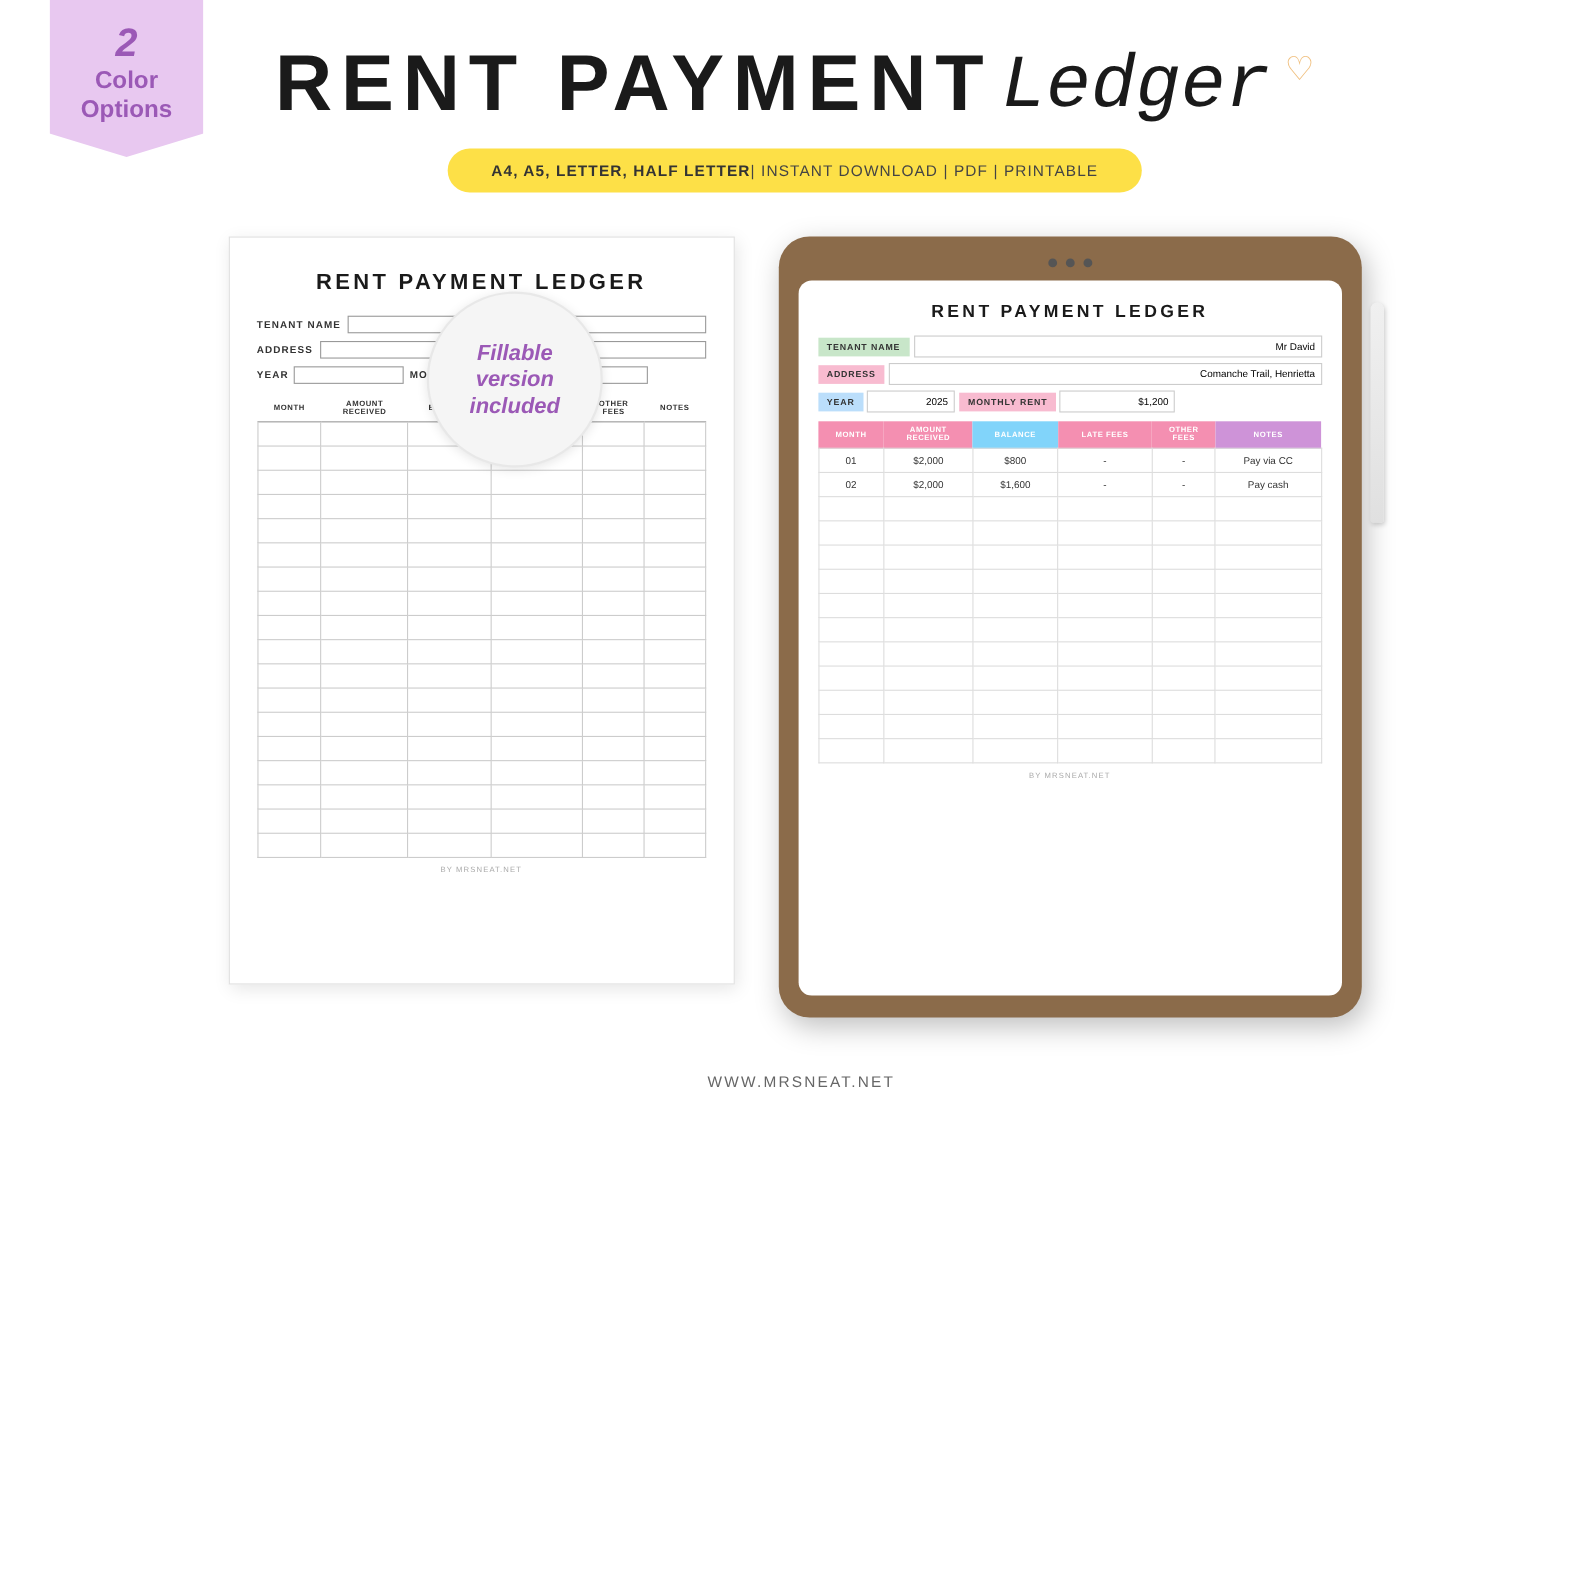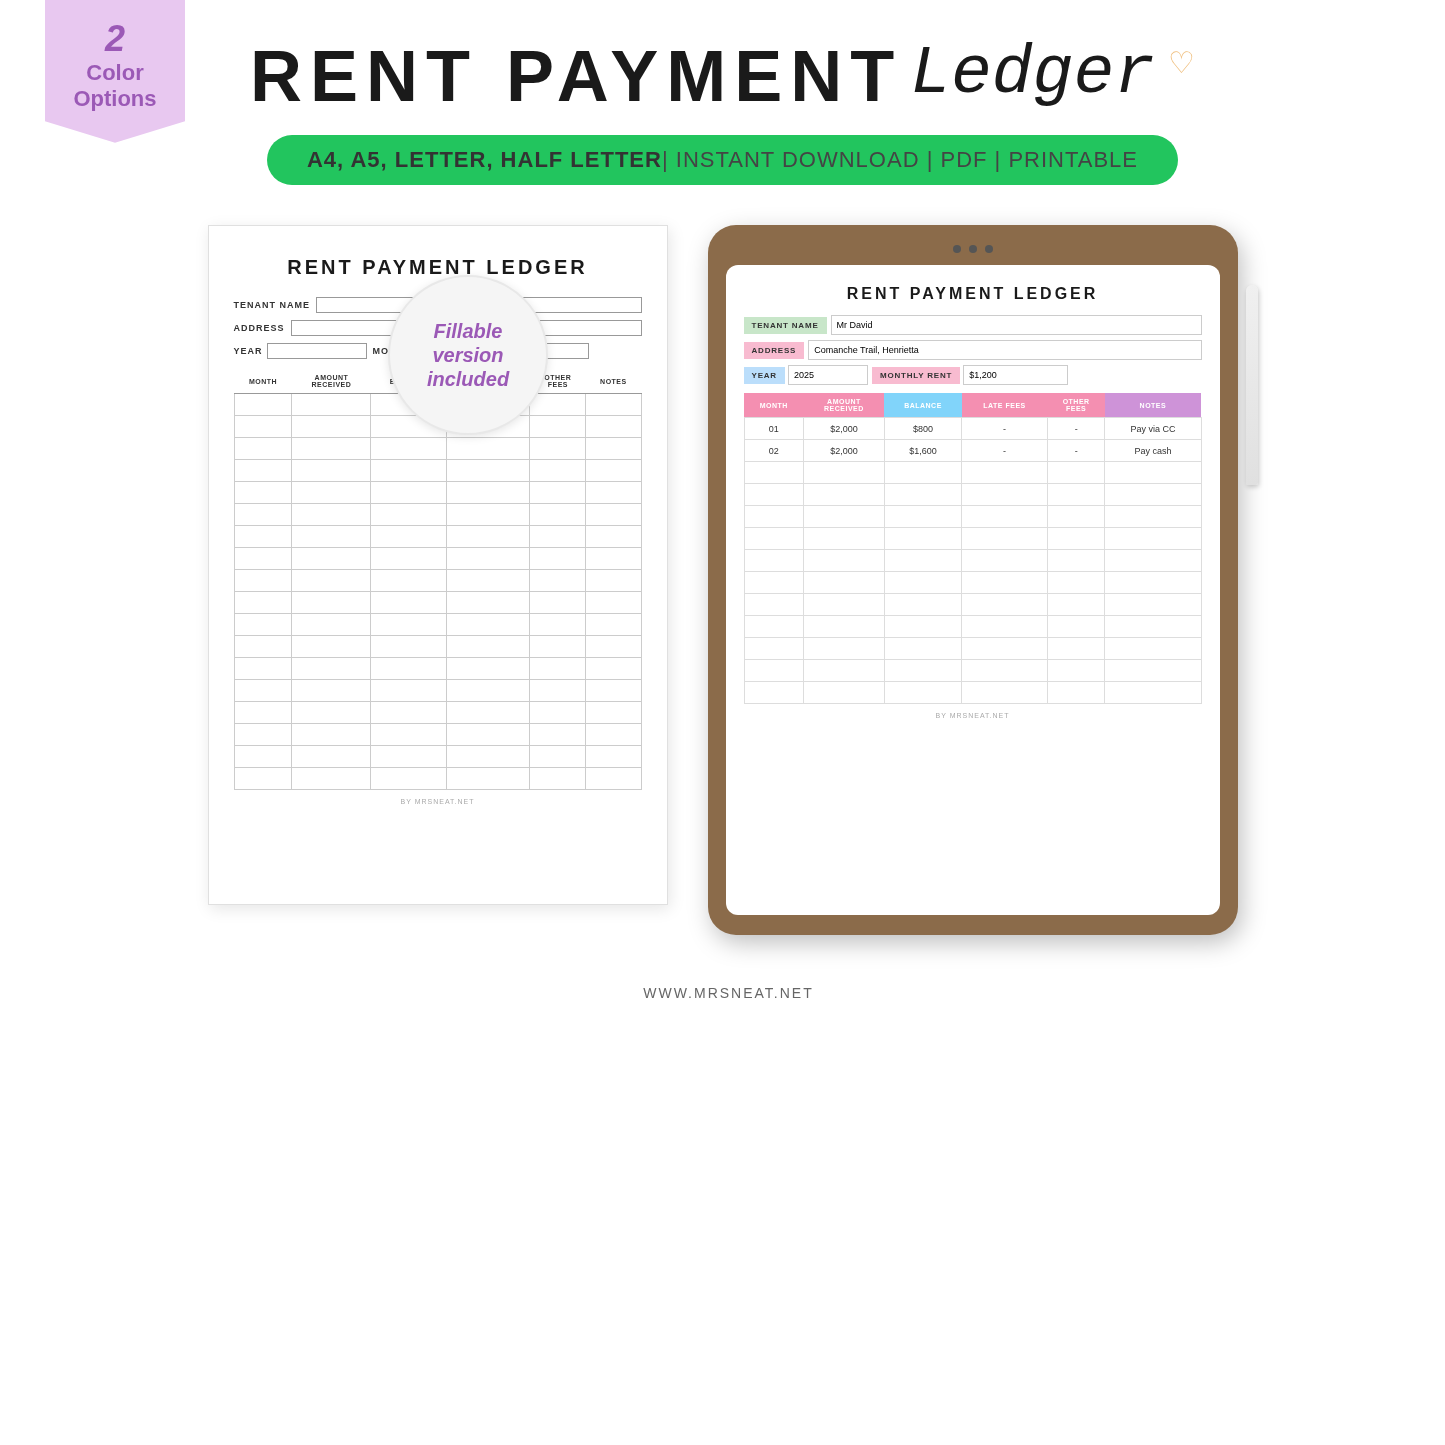--- a/index.html
+++ b/index.html
@@ -44,21 +44,21 @@
     .banner-text {
       font-size: 22px;
       font-weight: 800;
       color: #9b59b6;
       line-height: 1.2;
       display: block;
     }
 
     .main-title {
       display: flex;
-      align-items: flex-start;
+      align-items: flex-end;
       gap: 8px;
       margin-top: 15px;
     }
 
     .title-rent-payment {
       font-size: 72px;
       font-weight: 900;
       color: #1a1a1a;
       letter-spacing: 8px;
       text-transform: uppercase;
@@ -74,25 +74,25 @@
 
     .heart-icon {
       color: #f0c080;
       font-size: 30px;
       margin-left: 5px;
       align-self: flex-start;
       margin-top: 10px;
     }
 
     .subtitle-bar {
-      background: #22c55e;
+      background: #fde047;
       border-radius: 30px;
       padding: 12px 40px;
       margin-top: 18px;
-      font-size: 22px;
+      font-size: 14px;
       color: #444;
       letter-spacing: 1px;
     }
 
     .subtitle-bar strong {
       font-weight: 900;
       color: #333;
     }
 
     
@@ -274,20 +274,21 @@
     }
 
     .tablet-input-cell {
       flex: 1;
       border: 1px solid #ccc;
       height: 20px;
       font-size: 9px;
       padding: 0 5px;
       display: flex;
       align-items: center;
+      justify-content: flex-end;
     }
 
     .tablet-form-split {
       display: flex;
       gap: 4px;
       margin-bottom: 5px;
     }
 
     .tablet-split-item {
       display: flex;

